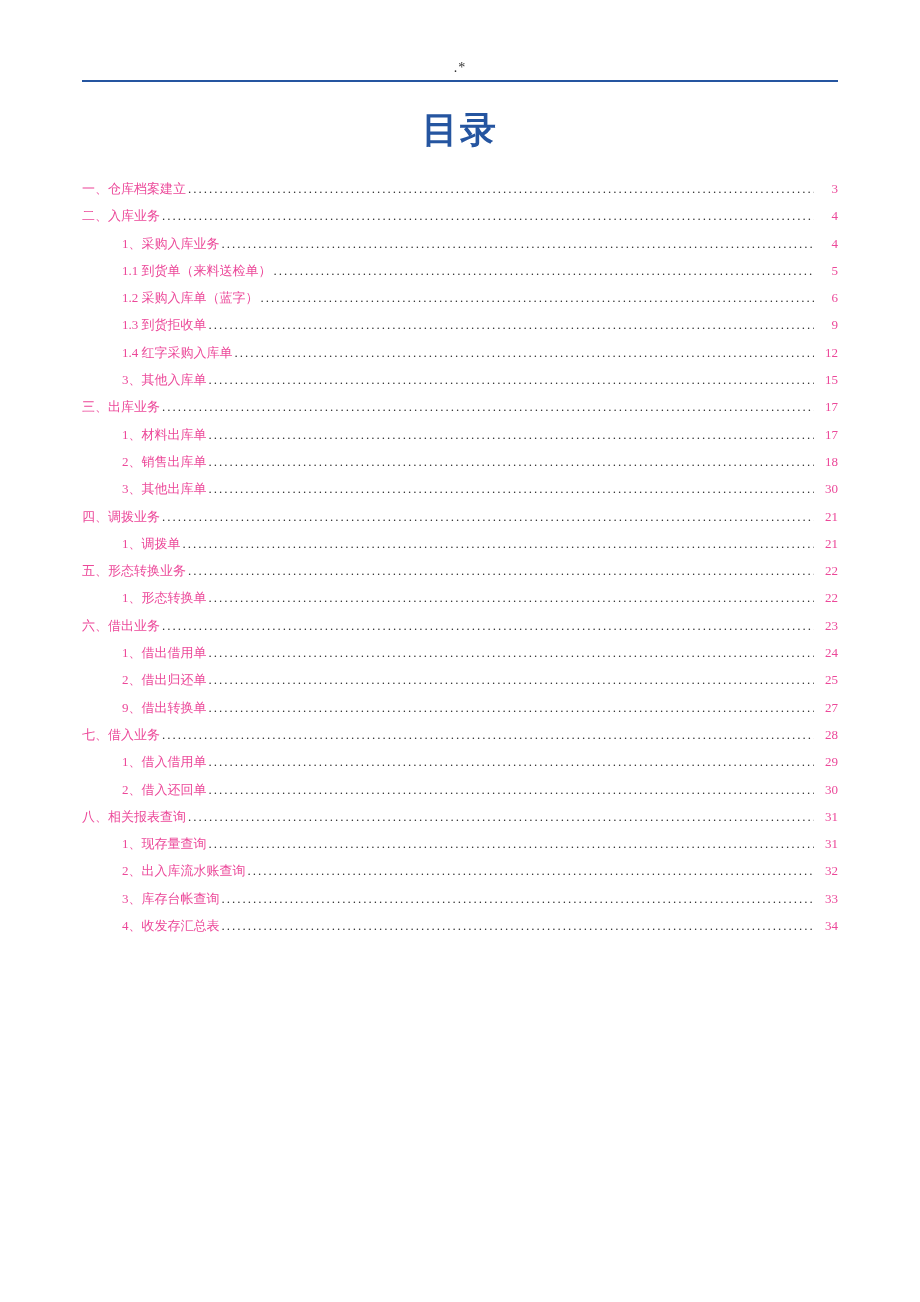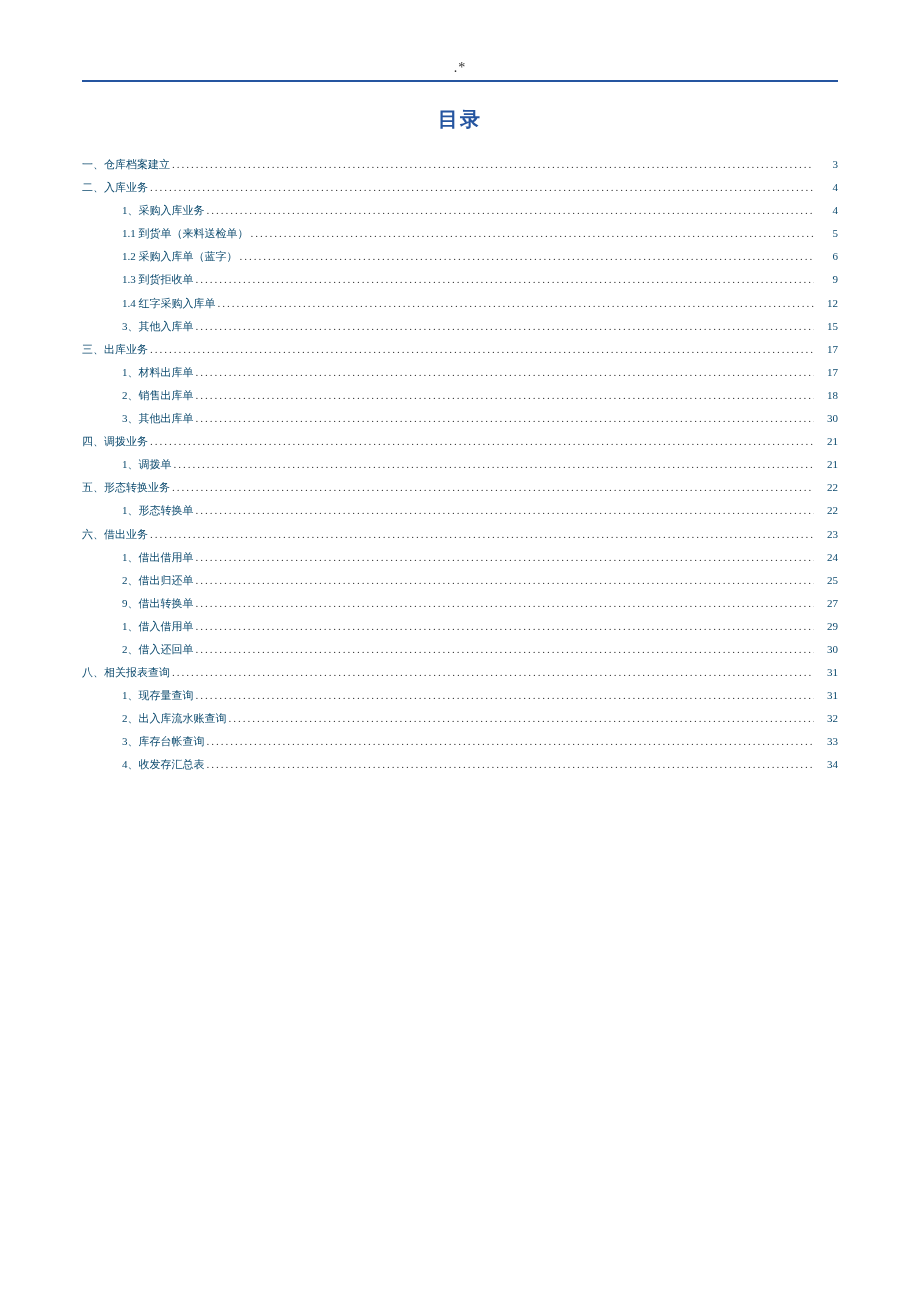--- a/index.html
+++ b/index.html
@@ -25,29 +25,29 @@
       letter-spacing: 1px;
     }
     .header-rule {
       border: none;
       border-top: 2px solid #2555a0;
       margin: 0 0 24px 0;
     }
     .toc-title {
       text-align: center;
       color: #2555a0;
-      font-size: 20px;
+      font-size: 36px;
       font-weight: bold;
       font-family: "SimHei", "黑体", sans-serif;
       letter-spacing: 2px;
       margin-bottom: 20px;
     }
     .toc {
-      color: #0c4a6e;
-      font-size: 11px;
+      color: #ec4899;
+      font-size: 13px;
     }
     .toc-row {
       display: flex;
       align-items: baseline;
       line-height: 2.1;
       white-space: nowrap;
     }
     .toc-row.level-1 {
       padding-left: 0;
     }
@@ -174,20 +174,25 @@
       <div class="toc-row level-2">
         <span class="toc-label">2、借出归还单</span>
         <span class="toc-dots"></span>
         <span class="toc-page">25</span>
       </div>
       <div class="toc-row level-2">
         <span class="toc-label">9、借出转换单</span>
         <span class="toc-dots"></span>
         <span class="toc-page">27</span>
       </div>
+      <div class="toc-row level-1">
+        <span class="toc-label">七、借入业务</span>
+        <span class="toc-dots"></span>
+        <span class="toc-page">28</span>
+      </div>
       <div class="toc-row level-2">
         <span class="toc-label">1、借入借用单</span>
         <span class="toc-dots"></span>
         <span class="toc-page">29</span>
       </div>
       <div class="toc-row level-2">
         <span class="toc-label">2、借入还回单</span>
         <span class="toc-dots"></span>
         <span class="toc-page">30</span>
       </div>

